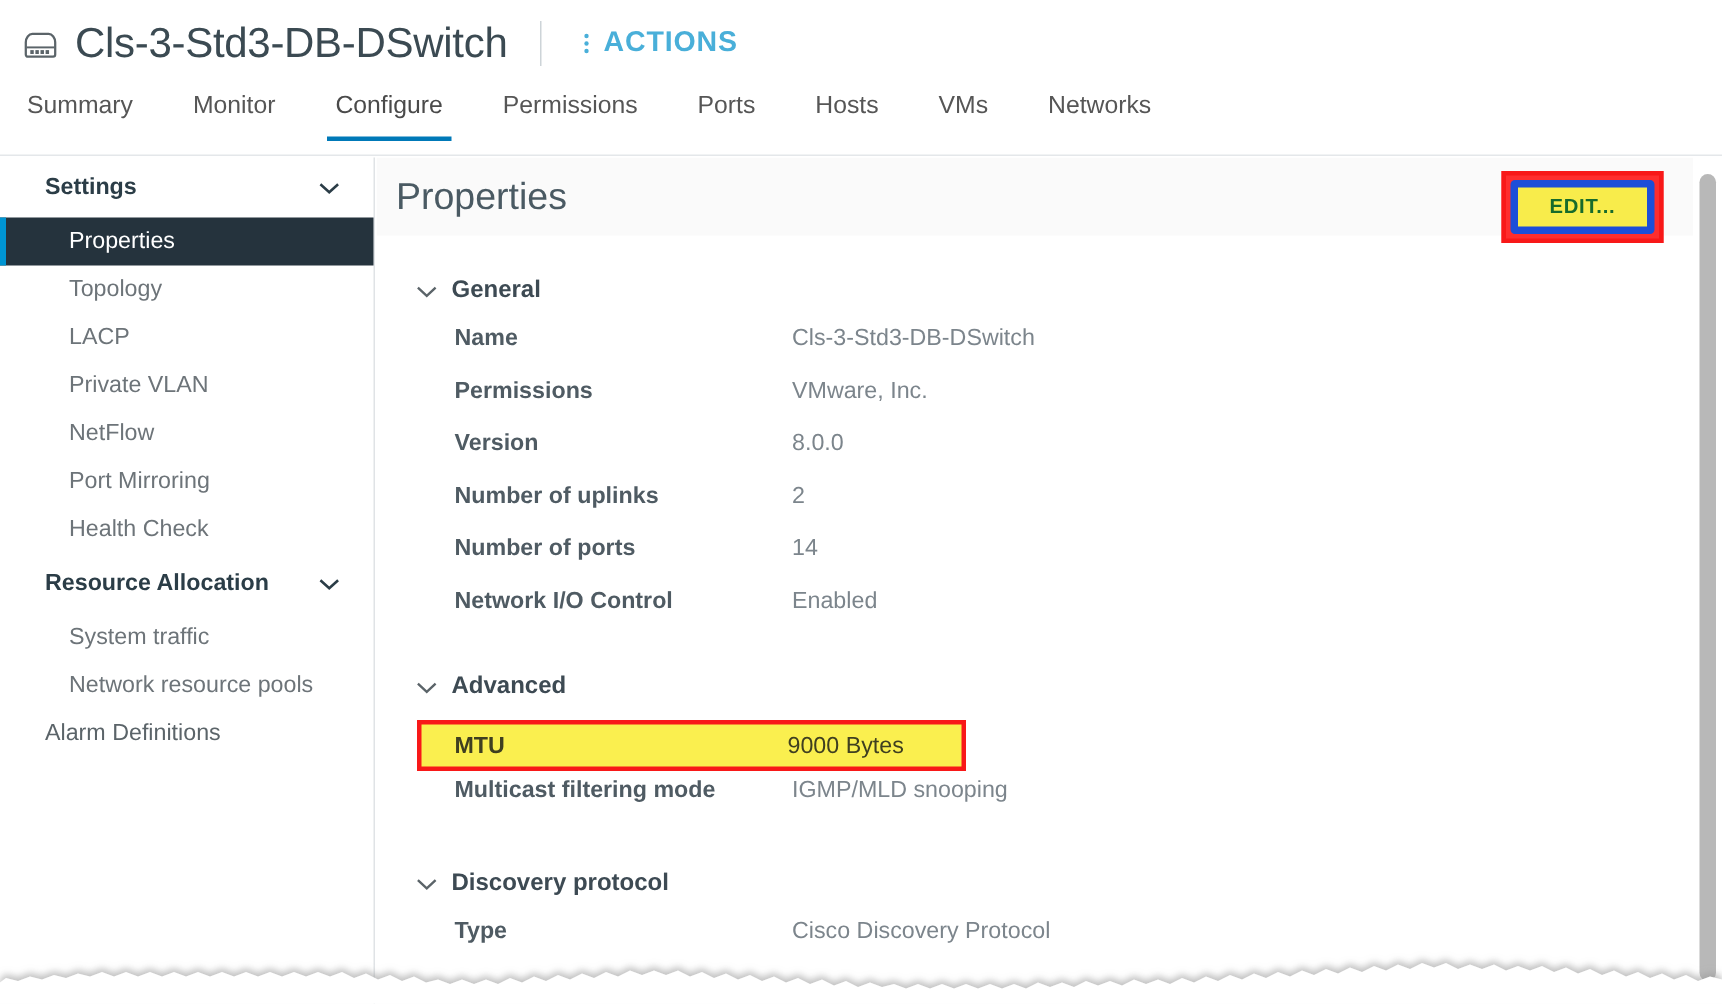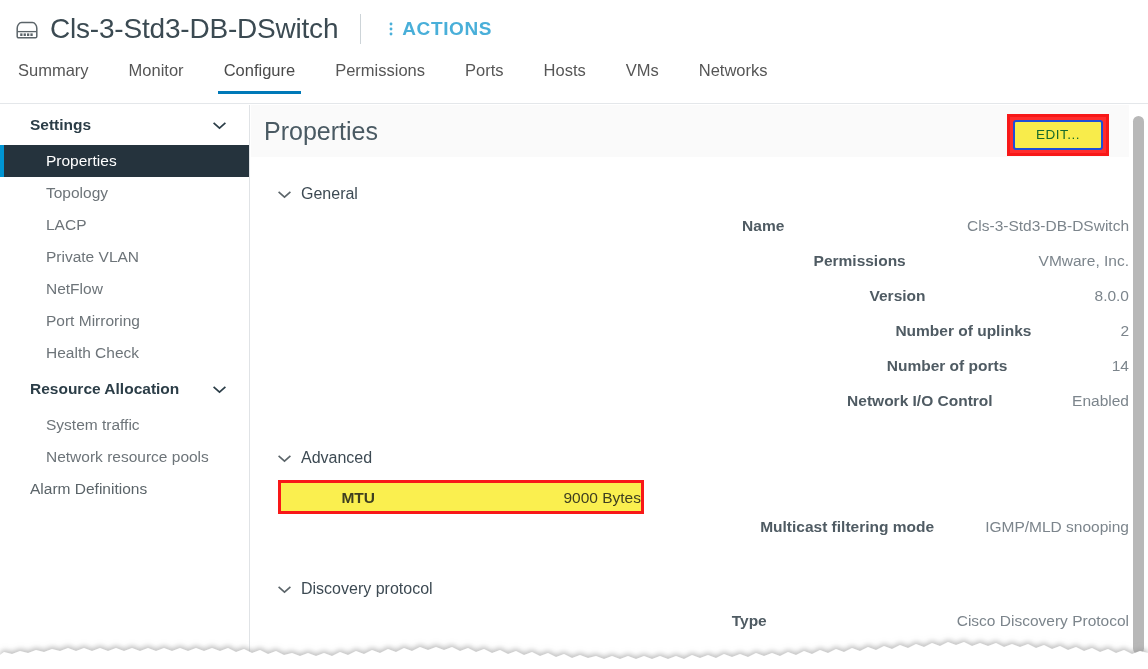--- a/index.html
+++ b/index.html
@@ -203,25 +203,25 @@
     position: absolute;
     right: 20px; top: 9px;
     border: 3px solid #f81818;
     background: #ff2d2d;
     padding: 3px;
   }
 
   .edit-btn {
     display: block;
     background: #f8ec4b;
-    border: 2px solid #1d4ed8;
+    border: 5px solid #1d4ed8;
     border-radius: 3px;
     color: #176b2b;
     font-size: 13.5px;
-    font-weight: 400;
+    font-weight: 700;
     letter-spacing: 0.5px;
     padding: 5px 21px 6px 21px;
     cursor: pointer;
     font-family: "Liberation Sans", sans-serif;
   }
 
   .props-body {
     padding: 22px 0 0 26px;
     position: relative;
   }
@@ -235,30 +235,29 @@
     align-items: center;
     height: 30px;
     margin-bottom: 7px;
     cursor: pointer;
   }
 
   .section-hdr .chev { margin-right: 9px; }
 
   .section-title {
     font-size: 16px;
-    font-weight: 400;
+    font-weight: 700;
     color: #3d4a53;
   }
 
   .prow {
     display: flex;
     align-items: flex-start;
     min-height: 35px;
     padding-left: 26px;
-    justify-content: flex-end;
   }
 
   .plabel {
     width: 225px;
     flex: 0 0 225px;
     font-size: 15.5px;
     font-weight: 600;
     color: #4f5b63;
     line-height: 19px;
   }

